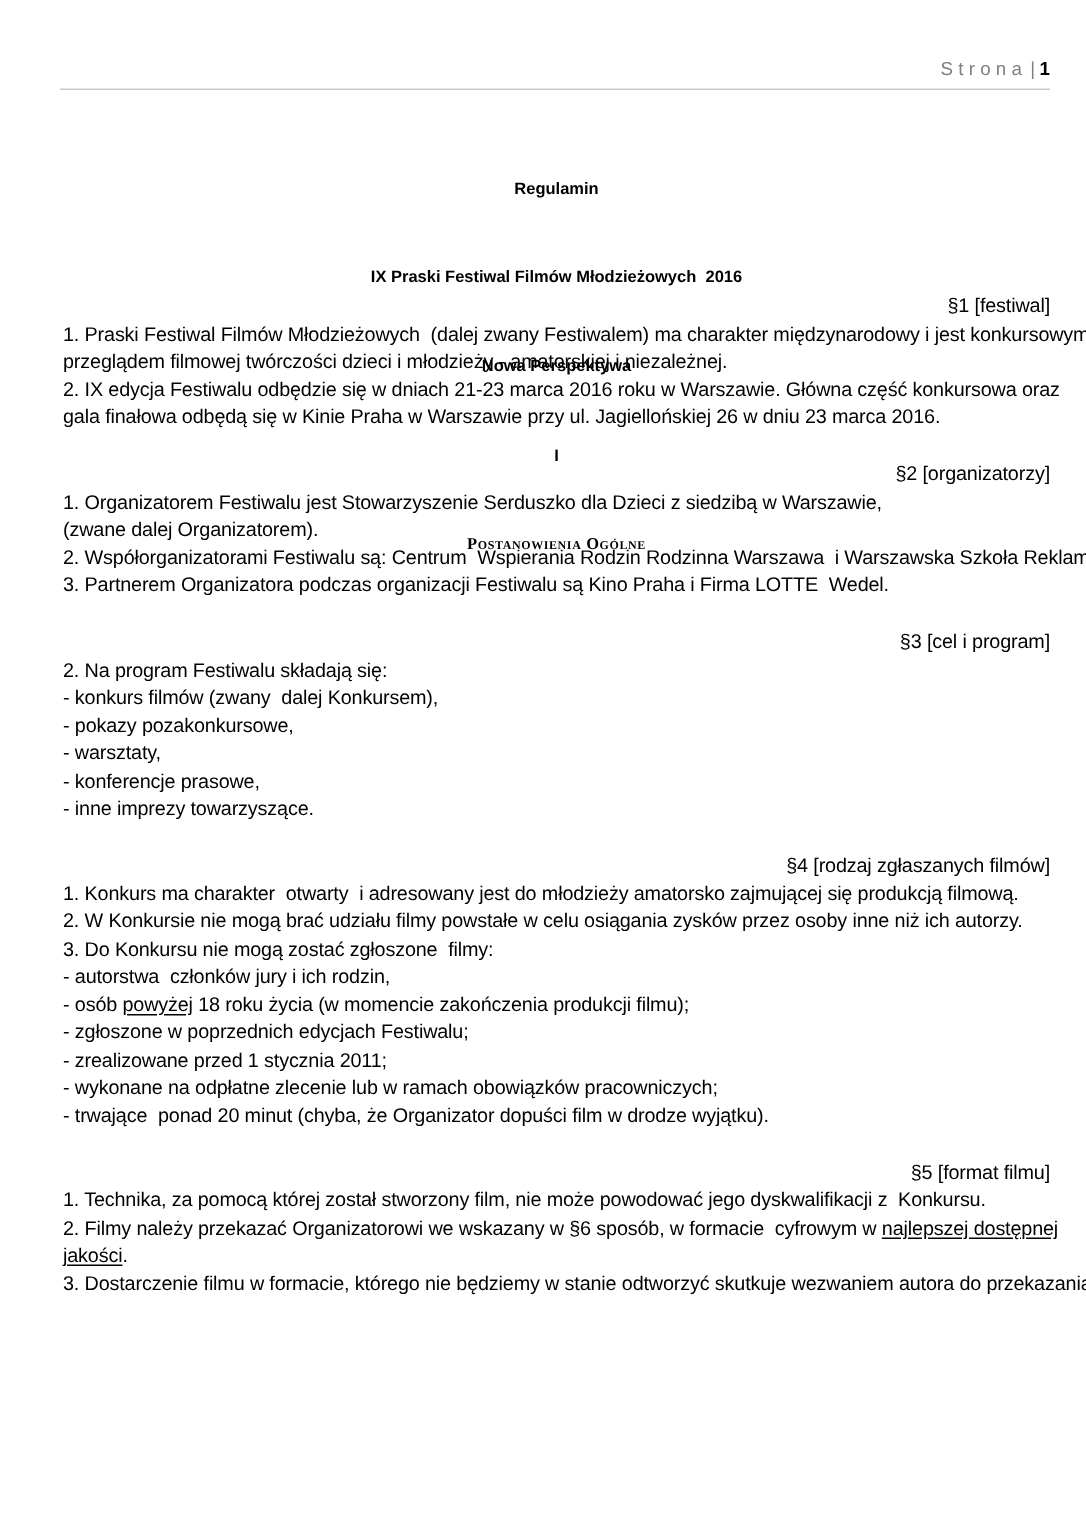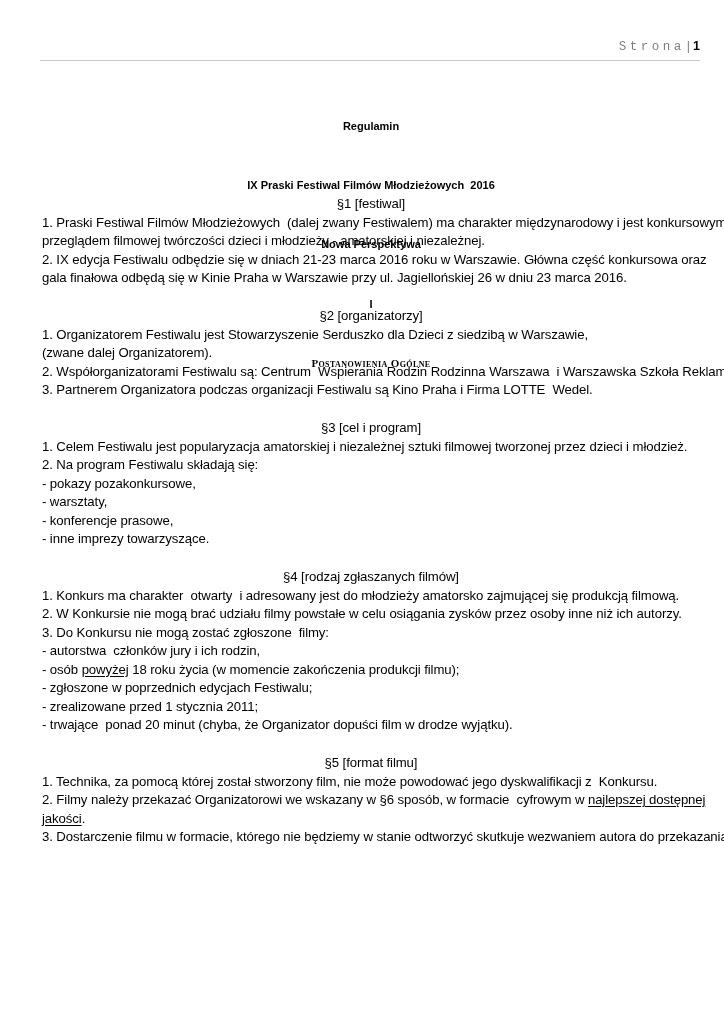--- a/index.html
+++ b/index.html
@@ -20,42 +20,42 @@
   }
   
   .page-header{
     position:absolute;top:40px;left:40px;right:24px;
     text-align:right;
     font-size:12.5px;line-height:13px;
     padding-bottom:6px;
     border-bottom:1px solid var(--c-rule);
     color:var(--c-header);
   }
-  .page-word{letter-spacing:3.5px;font-family:Liberation Mono, monospace;}
+  .page-word{letter-spacing:3.5px;}
   .header-sep{margin:0 3px 0 2px;color:var(--c-header);}
   .page-number{color:var(--c-text);font-weight:bold;letter-spacing:0;}
   
   .title-block{
     position:absolute;top:77px;left:42px;right:24px;
     text-align:center;
     font-weight:bold;
     font-size:11px;line-height:19.8px;
     white-space:pre;
   }
   .t-italic{}
   .t-smallcaps{font-variant:small-caps;letter-spacing:0.4px;font-family:Liberation Serif, serif;}
   
   .doc-body{
     position:absolute;top:195px;left:42px;right:0;
     font-size:13.2px;line-height:18.5px;
     letter-spacing:-0.1px;
   }
   .section{margin-top:19.5px;margin-right:24px;}
   .section:first-child{margin-top:0;}
-  .section-heading{text-align:center;white-space:pre;}
+  .section-heading{text-align:right;white-space:pre;}
   .text-line{white-space:pre;}
   .u{text-decoration:underline;text-underline-offset:2px;}
 </style>
 </head>
 <body>
 
 <div class="page">
 
   <div class="page-header">
     <span class="page-word">Strona</span><span class="header-sep">|</span><span class="page-number">1</span>
@@ -79,36 +79,37 @@
       </div>
       <div class="section">
         <div class="section-heading">§2 [organizatorzy]</div>
         <div class="text-line"><span>1. Organizatorem Festiwalu jest Stowarzyszenie Serduszko dla Dzieci z siedzibą w Warszawie,</span></div>
         <div class="text-line"><span>(zwane dalej Organizatorem).</span></div>
         <div class="text-line"><span>2. Współorganizatorami Festiwalu są: Centrum  Wspierania Rodzin Rodzinna Warszawa  i Warszawska Szkoła Reklamy.</span></div>
         <div class="text-line"><span>3. Partnerem Organizatora podczas organizacji Festiwalu są Kino Praha i Firma LOTTE  Wedel.</span></div>
       </div>
       <div class="section">
         <div class="section-heading">§3 [cel i program]</div>
-        <div class="text-line"><span>1. Celem Festiwalu jest popularyzacja amatorskiej i niezależnej sztuki filmowej tworzonej przez dzieci i młodzież.</span></div>
         <div class="text-line"><span>2. Na program Festiwalu składają się:</span></div>
+        <div class="text-line"><span>- konkurs filmów (zwany  dalej Konkursem),</span></div>
         <div class="text-line"><span>- pokazy pozakonkursowe,</span></div>
         <div class="text-line"><span>- warsztaty,</span></div>
         <div class="text-line"><span>- konferencje prasowe,</span></div>
         <div class="text-line"><span>- inne imprezy towarzyszące.</span></div>
       </div>
       <div class="section">
         <div class="section-heading">§4 [rodzaj zgłaszanych filmów]</div>
         <div class="text-line"><span>1. Konkurs ma charakter  otwarty  i adresowany jest do młodzieży amatorsko zajmującej się produkcją filmową.</span></div>
         <div class="text-line"><span>2. W Konkursie nie mogą brać udziału filmy powstałe w celu osiągania zysków przez osoby inne niż ich autorzy.</span></div>
         <div class="text-line"><span>3. Do Konkursu nie mogą zostać zgłoszone  filmy:</span></div>
         <div class="text-line"><span>- autorstwa  członków jury i ich rodzin,</span></div>
         <div class="text-line"><span>- osób </span><span class="u">powyżej</span><span> 18 roku życia (w momencie zakończenia produkcji filmu);</span></div>
         <div class="text-line"><span>- zgłoszone w poprzednich edycjach Festiwalu;</span></div>
         <div class="text-line"><span>- zrealizowane przed 1 stycznia 2011;</span></div>
+        <div class="text-line"><span>- wykonane na odpłatne zlecenie lub w ramach obowiązków pracowniczych;</span></div>
         <div class="text-line"><span>- trwające  ponad 20 minut (chyba, że Organizator dopuści film w drodze wyjątku).</span></div>
       </div>
       <div class="section">
         <div class="section-heading">§5 [format filmu]</div>
         <div class="text-line"><span>1. Technika, za pomocą której został stworzony film, nie może powodować jego dyskwalifikacji z  Konkursu.</span></div>
         <div class="text-line"><span>2. Filmy należy przekazać Organizatorowi we wskazany w §6 sposób, w formacie  cyfrowym w </span><span class="u">najlepszej dostępnej</span></div>
         <div class="text-line"><span class="u">jakości</span><span>.</span></div>
         <div class="text-line"><span>3. Dostarczenie filmu w formacie, którego nie będziemy w stanie odtworzyć skutkuje wezwaniem autora do przekazania</span></div>
       </div>
     </div>

